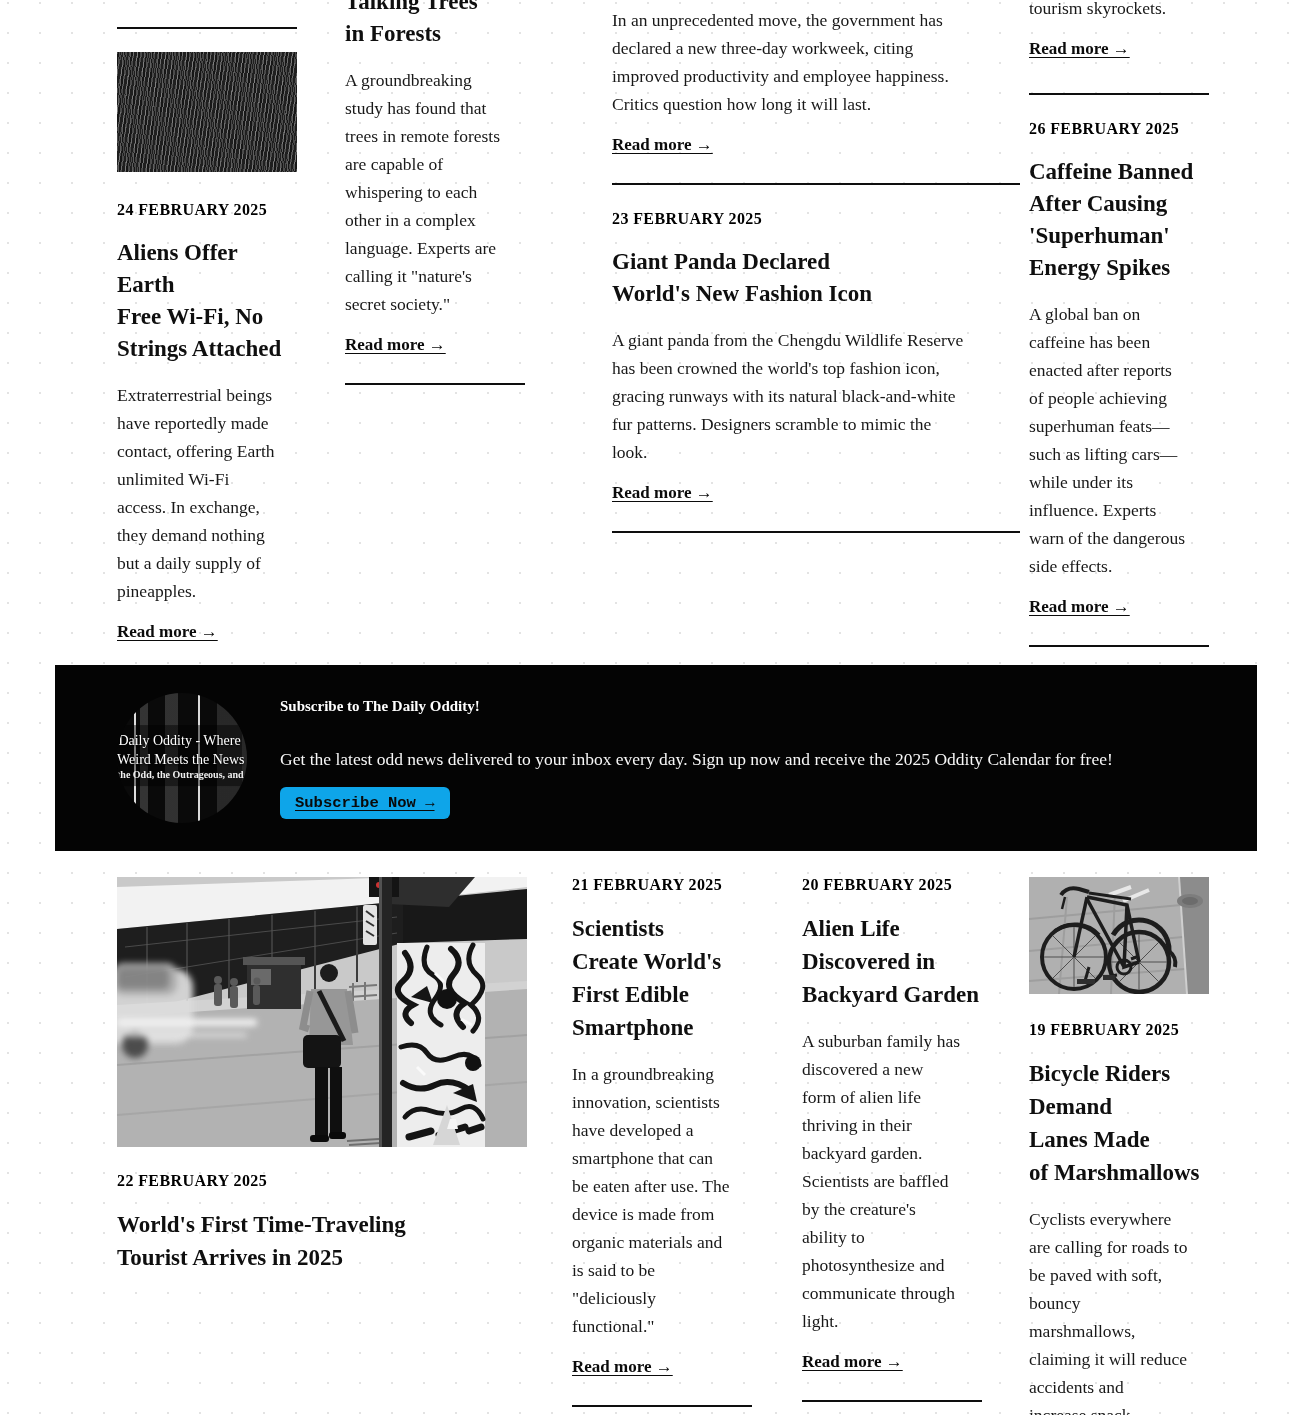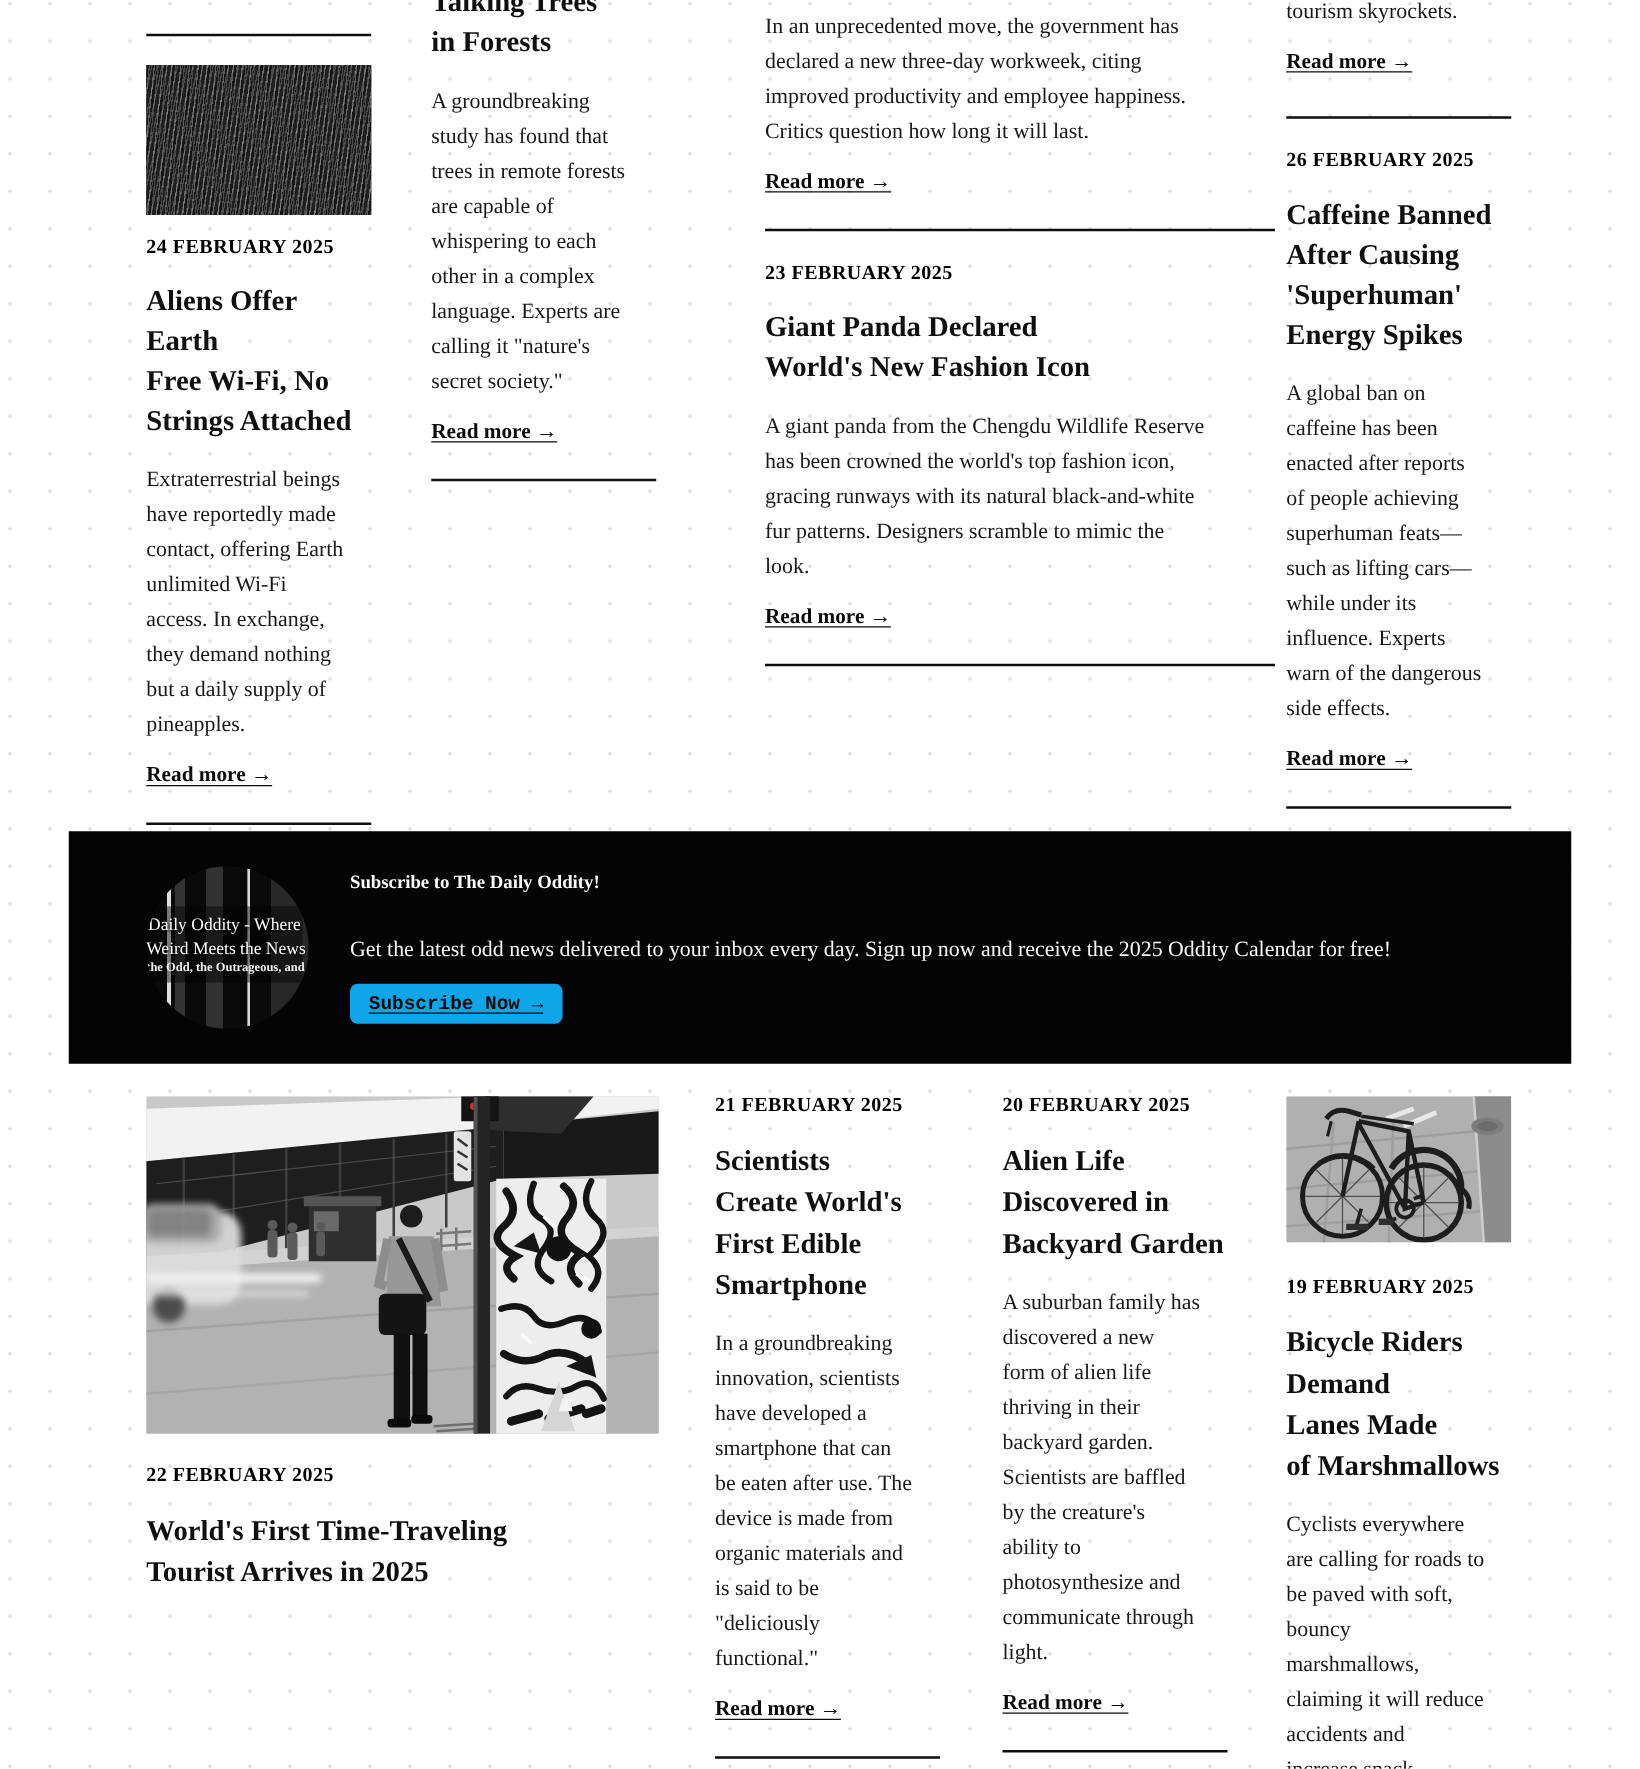--- a/index.html
+++ b/index.html
@@ -10,21 +10,21 @@
     background-size:32px 30px;background-position:24px 18px;
     font-family:"Liberation Serif",serif;color:#141414;
   }
   .col{position:absolute;}
   .rule{border-top:2px solid #0e0e0e;height:0;width:100%;}
   .date{font-weight:bold;font-size:16px;line-height:15px;letter-spacing:.4px;color:#000;}
   .title{font-weight:bold;font-size:23px;line-height:32px;white-space:pre-line;color:#0f0f0f;cursor:pointer;}
   .body{font-size:17.5px;line-height:28px;white-space:pre-line;color:#181818;}
   .readmore{display:inline-block;font-size:17px;line-height:20px;font-weight:bold;color:#0b0b0b;text-decoration:underline;text-underline-offset:3px;cursor:pointer;}
   .mt-rule1{margin-top:27px;} .mt-img{margin-top:23px;}
-  .mt-date{margin-top:26px;} .mt-date-lg{margin-top:18px;} .mt-title{margin-top:20px;}
+  .mt-date{margin-top:26px;} .mt-date-lg{margin-top:30px;} .mt-title{margin-top:20px;}
   .mt-body{margin-top:16px;} .mt-read{margin-top:17px;} .mt-rule{margin-top:28px;} .mt-rule-lg{margin-top:34px;}
   .thumb{display:block;}
   .fur{
     width:180px;height:120px;
     background-image:
       repeating-linear-gradient(102deg, rgba(255,255,255,.20) 0 1px, rgba(255,255,255,0) 1px 4px),
       repeating-linear-gradient(96deg, #161616 0 2px, #4a4a4a 2px 3px, #1f1f1f 3px 6px, #5e5e5e 6px 7px);
     background-color:#242424;
   }
   

